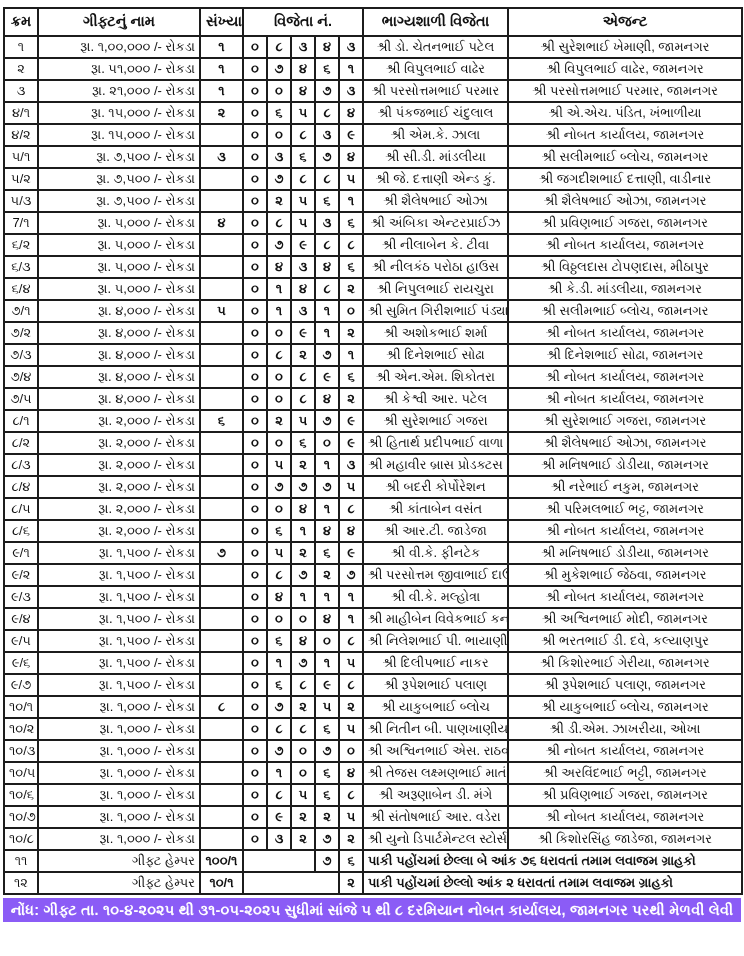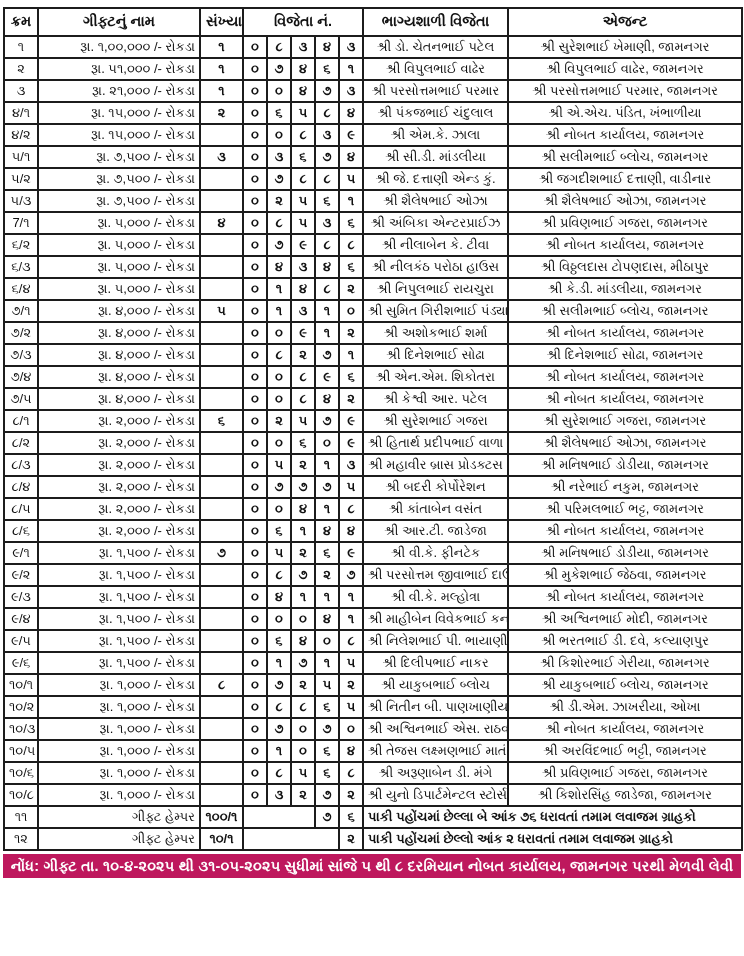--- a/index.html
+++ b/index.html
@@ -413,20 +413,32 @@
           <td class="qty"></td>
           <td class="digit">૦</td>
           <td class="digit">૧</td>
           <td class="digit">૭</td>
           <td class="digit">૧</td>
           <td class="digit">૫</td>
           <td class="winner">શ્રી દિલીપભાઈ નાકર</td>
           <td class="agent">શ્રી કિશોરભાઈ ગેરીયા, જામનગર</td>
         </tr>
         <tr>
+          <td class="serial">૯/૭</td>
+          <td class="gift">રૂા. ૧,૫૦૦ /- રોકડા</td>
+          <td class="qty"></td>
+          <td class="digit">૦</td>
+          <td class="digit">૬</td>
+          <td class="digit">૮</td>
+          <td class="digit">૯</td>
+          <td class="digit">૮</td>
+          <td class="winner">શ્રી રૂપેશભાઈ પલાણ</td>
+          <td class="agent">શ્રી રૂપેશભાઈ પલાણ, જામનગર</td>
+        </tr>
+        <tr>
           <td class="serial">૧૦/૧</td>
           <td class="gift">રૂા. ૧,૦૦૦ /- રોકડા</td>
           <td class="qty">૮</td>
           <td class="digit">૦</td>
           <td class="digit">૭</td>
           <td class="digit">૨</td>
           <td class="digit">૫</td>
           <td class="digit">૨</td>
           <td class="winner">શ્રી યાકુબભાઈ બ્લોચ</td>
           <td class="agent">શ્રી યાકુબભાઈ બ્લોચ, જામનગર</td>
@@ -471,20 +483,32 @@
           <td class="serial">૧૦/૬</td>
           <td class="gift">રૂા. ૧,૦૦૦ /- રોકડા</td>
           <td class="qty"></td>
           <td class="digit">૦</td>
           <td class="digit">૮</td>
           <td class="digit">૫</td>
           <td class="digit">૬</td>
           <td class="digit">૮</td>
           <td class="winner">શ્રી અરૂણાબેન ડી. મંગે</td>
           <td class="agent">શ્રી પ્રવિણભાઈ ગજરા, જામનગર</td>
+        </tr>
+        <tr>
+          <td class="serial">૧૦/૭</td>
+          <td class="gift">રૂા. ૧,૦૦૦ /- રોકડા</td>
+          <td class="qty"></td>
+          <td class="digit">૦</td>
+          <td class="digit">૯</td>
+          <td class="digit">૨</td>
+          <td class="digit">૨</td>
+          <td class="digit">૫</td>
+          <td class="winner">શ્રી સંતોષભાઈ આર. વડેરા</td>
+          <td class="agent">શ્રી નોબત કાર્યાલય, જામનગર</td>
         </tr>
         <tr>
           <td class="serial">૧૦/૮</td>
           <td class="gift">રૂા. ૧,૦૦૦ /- રોકડા</td>
           <td class="qty"></td>
           <td class="digit">૦</td>
           <td class="digit">૩</td>
           <td class="digit">૨</td>
           <td class="digit">૭</td>
           <td class="digit">૨</td>
@@ -503,14 +527,14 @@
         <tr>
           <td class="serial">૧૨</td>
           <td class="gift">ગીફ્ટ હેમ્પર</td>
           <td class="qty">૧૦/૧</td>
           <td class="digit" colspan="4"></td>
           <td class="digit">૨</td>
           <td class="hamper-text" colspan="2">પાકી પહોંચમાં છેલ્લો આંક ૨ ધરાવતાં તમામ લવાજમ ગ્રાહકો</td>
         </tr>
       </tbody>
   </table>
-  <div class="note" style="background: #be185d;">નોંધ: ગીફ્ટ તા. ૧૦-૪-૨૦૨૫ થી ૩૧-૦૫-૨૦૨૫ સુધીમાં સાંજે ૫ થી ૮ દરમિયાન નોબત કાર્યાલય, જામનગર પરથી મેળવી લેવી</div>
+  <div class="note" style="background: #8b5cf6;">નોંધ: ગીફ્ટ તા. ૧૦-૪-૨૦૨૫ થી ૩૧-૦૫-૨૦૨૫ સુધીમાં સાંજે ૫ થી ૮ દરમિયાન નોબત કાર્યાલય, જામનગર પરથી મેળવી લેવી</div>
 </div>
 
 </body></html>

